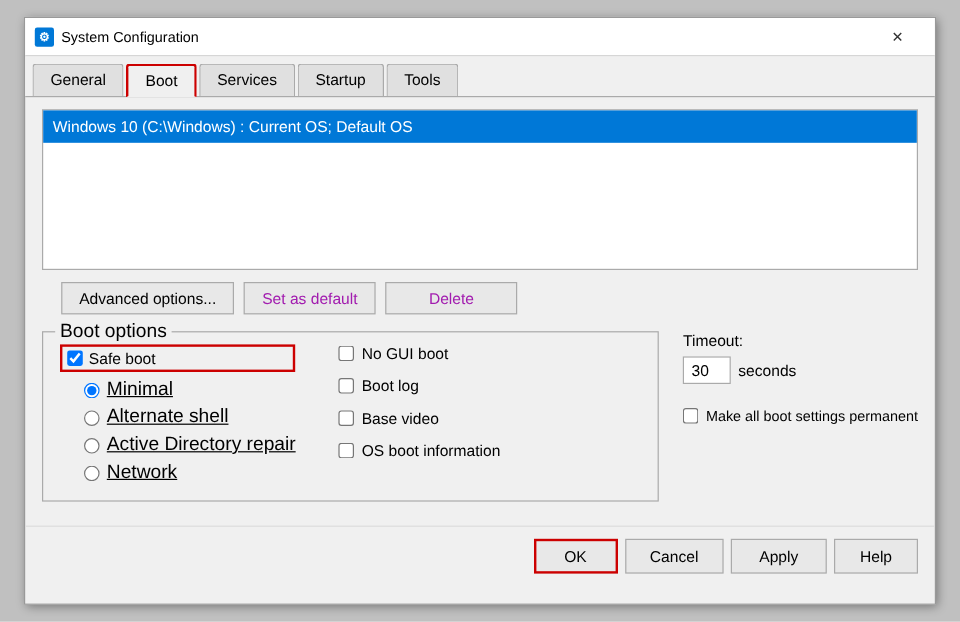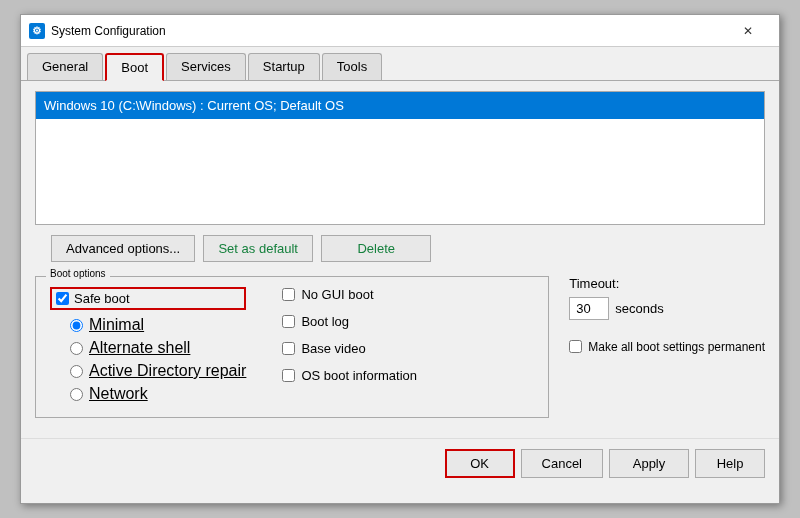--- a/index.html
+++ b/index.html
@@ -105,40 +105,40 @@
     }
     .btn {
       padding: 5px 14px;
       border: 1px solid #aaa;
       background: #e8e8e8;
       cursor: pointer;
       font-size: 13px;
       min-width: 110px;
     }
     .btn:disabled, .btn.disabled {
-      color: #15803d;
+      color: #a21caf;
       cursor: default;
     }
     .options-section {
       display: flex;
       gap: 20px;
     }
     .options-group {
       border: 1px solid #aaa;
       padding: 10px 14px 14px 14px;
       flex: 1;
       position: relative;
     }
     .options-group-title {
       position: absolute;
       top: -9px;
       left: 10px;
       background: #f0f0f0;
       padding: 0 4px;
-      font-size: 10px;
+      font-size: 16px;
     }
     .timeout-group {
       display: flex;
       flex-direction: column;
       align-items: flex-start;
       gap: 6px;
     }
     .timeout-label {
       font-size: 13px;
       font-weight: normal;

